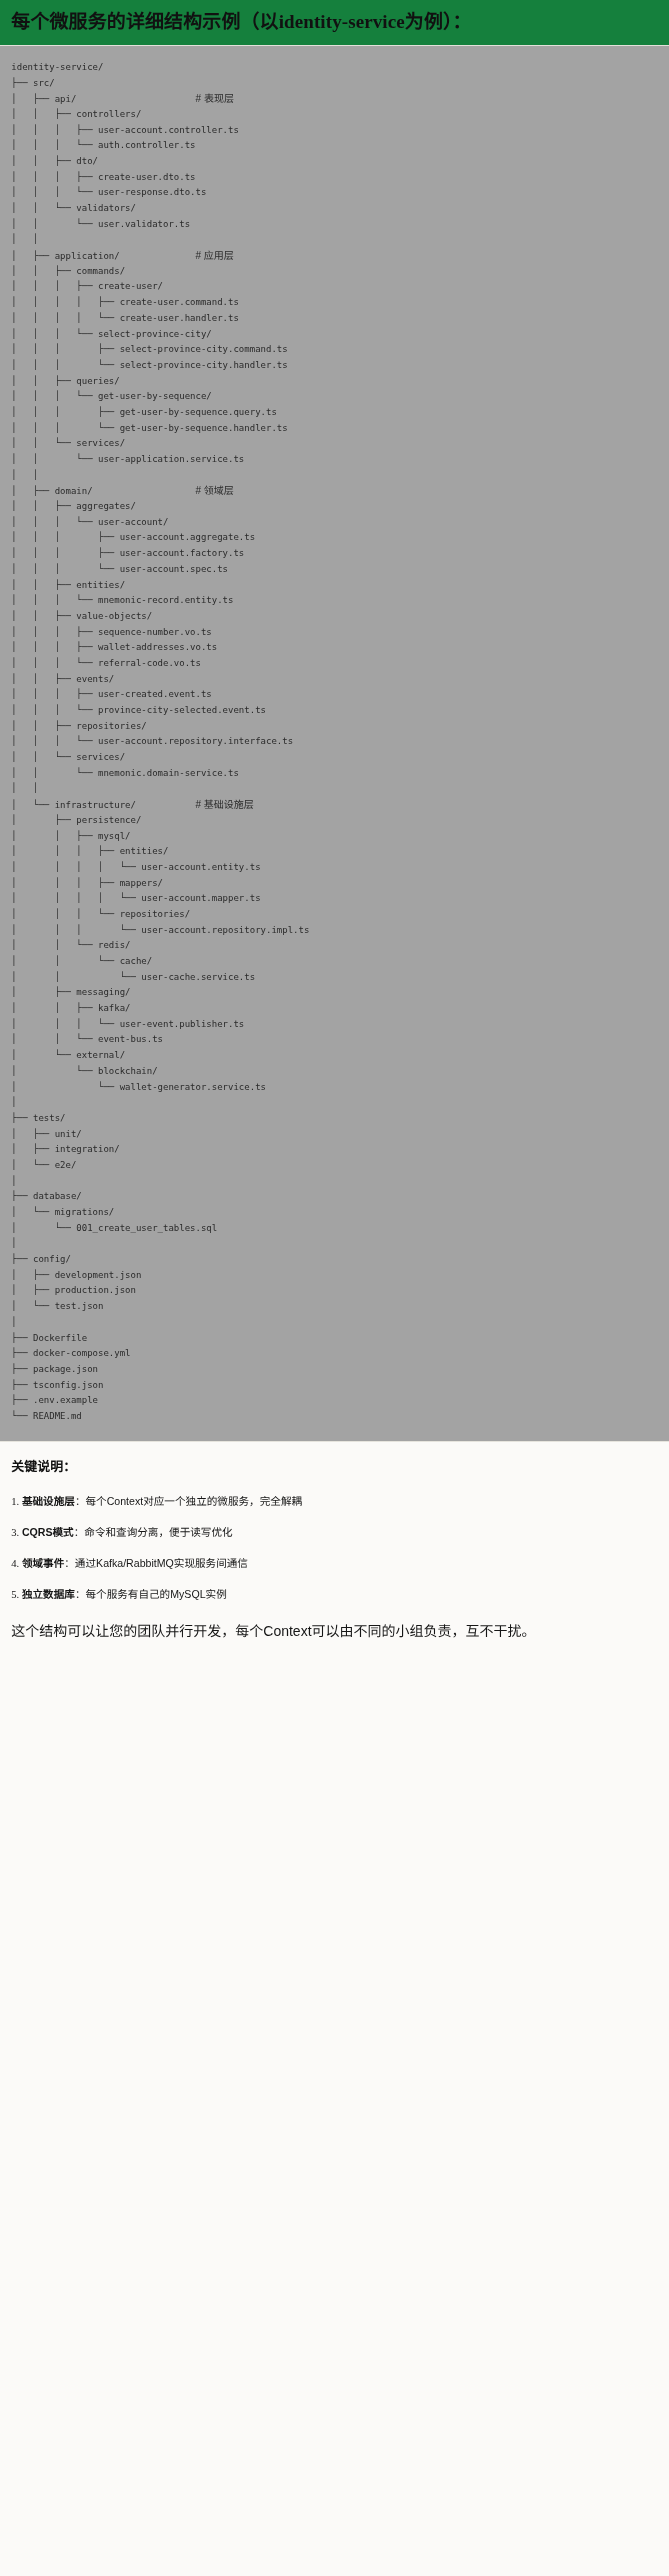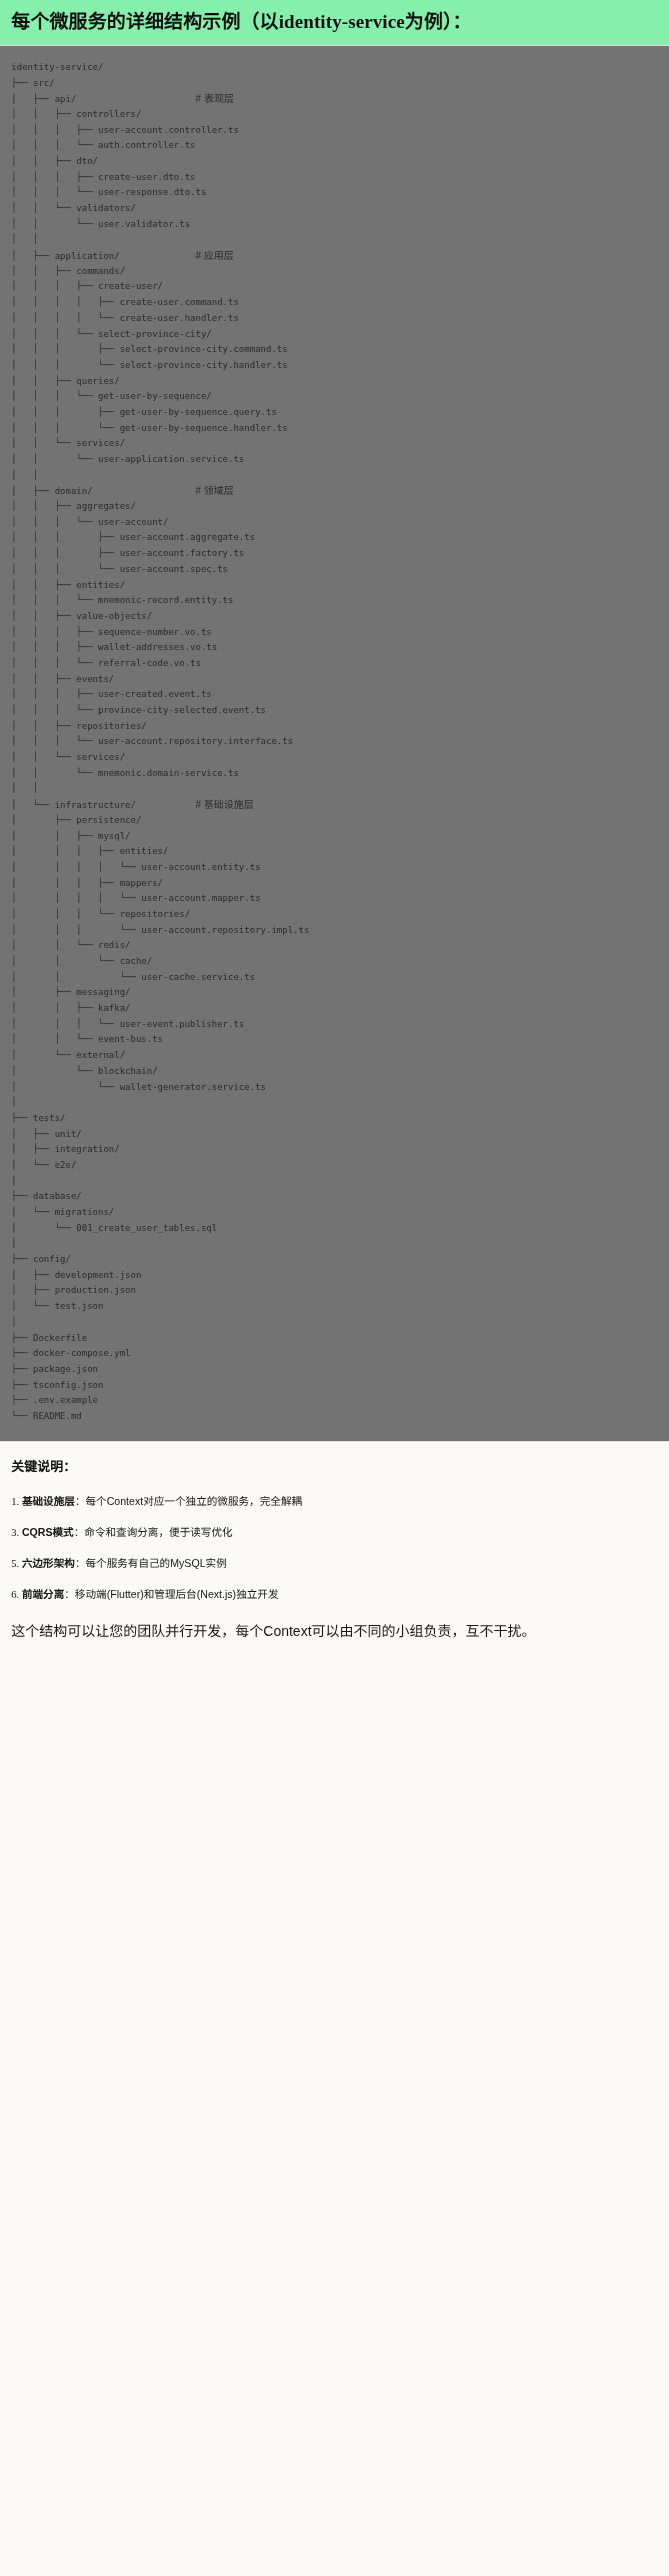--- a/index.html
+++ b/index.html
@@ -16,40 +16,40 @@
   }
 
   .page {
     width: 669px;
     box-sizing: border-box;
     background: #fbfaf8;
   }
 
   
   .header-band {
-    background: #86efac;
+    background: #15803d;
     border-bottom: 0.6px solid #e3e1da;
     padding: 10px 11.3px 11.3px 11.3px;
     box-sizing: border-box;
   }
   .page-title {
     margin: 0;
     font-size: 19px;
     line-height: 1.25;
     font-weight: bold;
     letter-spacing: 0.1px;
     color: #111111;
     font-family: "Liberation Serif", "DejaVu Serif", serif;
   }
 
   
   .tree-block {
     padding: 13.8px 11.3px 16.3px 11.3px;
     box-sizing: border-box;
-    background: #737373;
+    background: #a3a3a3;
     border-bottom: 0.6px solid #e6e4dd;
   }
   .tree {
     margin: 0;
     font-family: "DejaVu Sans Mono", "Liberation Mono", monospace;
     font-size: 9px;
     line-height: 15.7px;
     white-space: pre;
     color: #2a2a2a;
     letter-spacing: 0px;
@@ -117,20 +117,20 @@
 
   <div class="tree-block">
     <pre class="tree" id="tree-container"><span class="tree-line"><span>identity-service/</span></span><span class="tree-line"><span>├── src/</span></span><span class="tree-line"><span>│   ├── api/</span>                      <span class="comment cjk"># 表现层</span></span><span class="tree-line"><span>│   │   ├── controllers/</span></span><span class="tree-line"><span>│   │   │   ├── user-account.controller.ts</span></span><span class="tree-line"><span>│   │   │   └── auth.controller.ts</span></span><span class="tree-line"><span>│   │   ├── dto/</span></span><span class="tree-line"><span>│   │   │   ├── create-user.dto.ts</span></span><span class="tree-line"><span>│   │   │   └── user-response.dto.ts</span></span><span class="tree-line"><span>│   │   └── validators/</span></span><span class="tree-line"><span>│   │       └── user.validator.ts</span></span><span class="tree-line"><span>│   │</span></span><span class="tree-line"><span>│   ├── application/</span>              <span class="comment cjk"># 应用层</span></span><span class="tree-line"><span>│   │   ├── commands/</span></span><span class="tree-line"><span>│   │   │   ├── create-user/</span></span><span class="tree-line"><span>│   │   │   │   ├── create-user.command.ts</span></span><span class="tree-line"><span>│   │   │   │   └── create-user.handler.ts</span></span><span class="tree-line"><span>│   │   │   └── select-province-city/</span></span><span class="tree-line"><span>│   │   │       ├── select-province-city.command.ts</span></span><span class="tree-line"><span>│   │   │       └── select-province-city.handler.ts</span></span><span class="tree-line"><span>│   │   ├── queries/</span></span><span class="tree-line"><span>│   │   │   └── get-user-by-sequence/</span></span><span class="tree-line"><span>│   │   │       ├── get-user-by-sequence.query.ts</span></span><span class="tree-line"><span>│   │   │       └── get-user-by-sequence.handler.ts</span></span><span class="tree-line"><span>│   │   └── services/</span></span><span class="tree-line"><span>│   │       └── user-application.service.ts</span></span><span class="tree-line"><span>│   │</span></span><span class="tree-line"><span>│   ├── domain/</span>                   <span class="comment cjk"># 领域层</span></span><span class="tree-line"><span>│   │   ├── aggregates/</span></span><span class="tree-line"><span>│   │   │   └── user-account/</span></span><span class="tree-line"><span>│   │   │       ├── user-account.aggregate.ts</span></span><span class="tree-line"><span>│   │   │       ├── user-account.factory.ts</span></span><span class="tree-line"><span>│   │   │       └── user-account.spec.ts</span></span><span class="tree-line"><span>│   │   ├── entities/</span></span><span class="tree-line"><span>│   │   │   └── mnemonic-record.entity.ts</span></span><span class="tree-line"><span>│   │   ├── value-objects/</span></span><span class="tree-line"><span>│   │   │   ├── sequence-number.vo.ts</span></span><span class="tree-line"><span>│   │   │   ├── wallet-addresses.vo.ts</span></span><span class="tree-line"><span>│   │   │   └── referral-code.vo.ts</span></span><span class="tree-line"><span>│   │   ├── events/</span></span><span class="tree-line"><span>│   │   │   ├── user-created.event.ts</span></span><span class="tree-line"><span>│   │   │   └── province-city-selected.event.ts</span></span><span class="tree-line"><span>│   │   ├── repositories/</span></span><span class="tree-line"><span>│   │   │   └── user-account.repository.interface.ts</span></span><span class="tree-line"><span>│   │   └── services/</span></span><span class="tree-line"><span>│   │       └── mnemonic.domain-service.ts</span></span><span class="tree-line"><span>│   │</span></span><span class="tree-line"><span>│   └── infrastructure/</span>           <span class="comment cjk"># 基础设施层</span></span><span class="tree-line"><span>│       ├── persistence/</span></span><span class="tree-line"><span>│       │   ├── mysql/</span></span><span class="tree-line"><span>│       │   │   ├── entities/</span></span><span class="tree-line"><span>│       │   │   │   └── user-account.entity.ts</span></span><span class="tree-line"><span>│       │   │   ├── mappers/</span></span><span class="tree-line"><span>│       │   │   │   └── user-account.mapper.ts</span></span><span class="tree-line"><span>│       │   │   └── repositories/</span></span><span class="tree-line"><span>│       │   │       └── user-account.repository.impl.ts</span></span><span class="tree-line"><span>│       │   └── redis/</span></span><span class="tree-line"><span>│       │       └── cache/</span></span><span class="tree-line"><span>│       │           └── user-cache.service.ts</span></span><span class="tree-line"><span>│       ├── messaging/</span></span><span class="tree-line"><span>│       │   ├── kafka/</span></span><span class="tree-line"><span>│       │   │   └── user-event.publisher.ts</span></span><span class="tree-line"><span>│       │   └── event-bus.ts</span></span><span class="tree-line"><span>│       └── external/</span></span><span class="tree-line"><span>│           └── blockchain/</span></span><span class="tree-line"><span>│               └── wallet-generator.service.ts</span></span><span class="tree-line"><span>│</span></span><span class="tree-line"><span>├── tests/</span></span><span class="tree-line"><span>│   ├── unit/</span></span><span class="tree-line"><span>│   ├── integration/</span></span><span class="tree-line"><span>│   └── e2e/</span></span><span class="tree-line"><span>│</span></span><span class="tree-line"><span>├── database/</span></span><span class="tree-line"><span>│   └── migrations/</span></span><span class="tree-line"><span>│       └── 001_create_user_tables.sql</span></span><span class="tree-line"><span>│</span></span><span class="tree-line"><span>├── config/</span></span><span class="tree-line"><span>│   ├── development.json</span></span><span class="tree-line"><span>│   ├── production.json</span></span><span class="tree-line"><span>│   └── test.json</span></span><span class="tree-line"><span>│</span></span><span class="tree-line"><span>├── Dockerfile</span></span><span class="tree-line"><span>├── docker-compose.yml</span></span><span class="tree-line"><span>├── package.json</span></span><span class="tree-line"><span>├── tsconfig.json</span></span><span class="tree-line"><span>├── .env.example</span></span><span class="tree-line"><span>└── README.md</span></span></pre>
   </div>
 
   <div class="notes-block">
     <h2 class="notes-title">关键说明：</h2>
     <div id="notes-container">
         <p class="note-item"><span class="note-num">1.</span> <span class="note-label">基础设施层</span><span class="note-text">：每个Context对应一个独立的微服务，完全解耦</span></p>
         <p class="note-item"><span class="note-num">3.</span> <span class="note-label">CQRS模式</span><span class="note-text">：命令和查询分离，便于读写优化</span></p>
-        <p class="note-item"><span class="note-num">5.</span> <span class="note-label">六边形架构</span><span class="note-text">：每个服务有自己的MySQL实例</span></p>
-        <p class="note-item"><span class="note-num">6.</span> <span class="note-label">前端分离</span><span class="note-text">：移动端(Flutter)和管理后台(Next.js)独立开发</span></p>
+        <p class="note-item"><span class="note-num">4.</span> <span class="note-label">领域事件</span><span class="note-text">：通过Kafka/RabbitMQ实现服务间通信</span></p>
+        <p class="note-item"><span class="note-num">5.</span> <span class="note-label">独立数据库</span><span class="note-text">：每个服务有自己的MySQL实例</span></p>
       </div>
     <p class="closing-note">这个结构可以让您的团队并行开发，每个Context可以由不同的小组负责，互不干扰。</p>
   </div>
 
 </div>
 
 
 </body></html>

